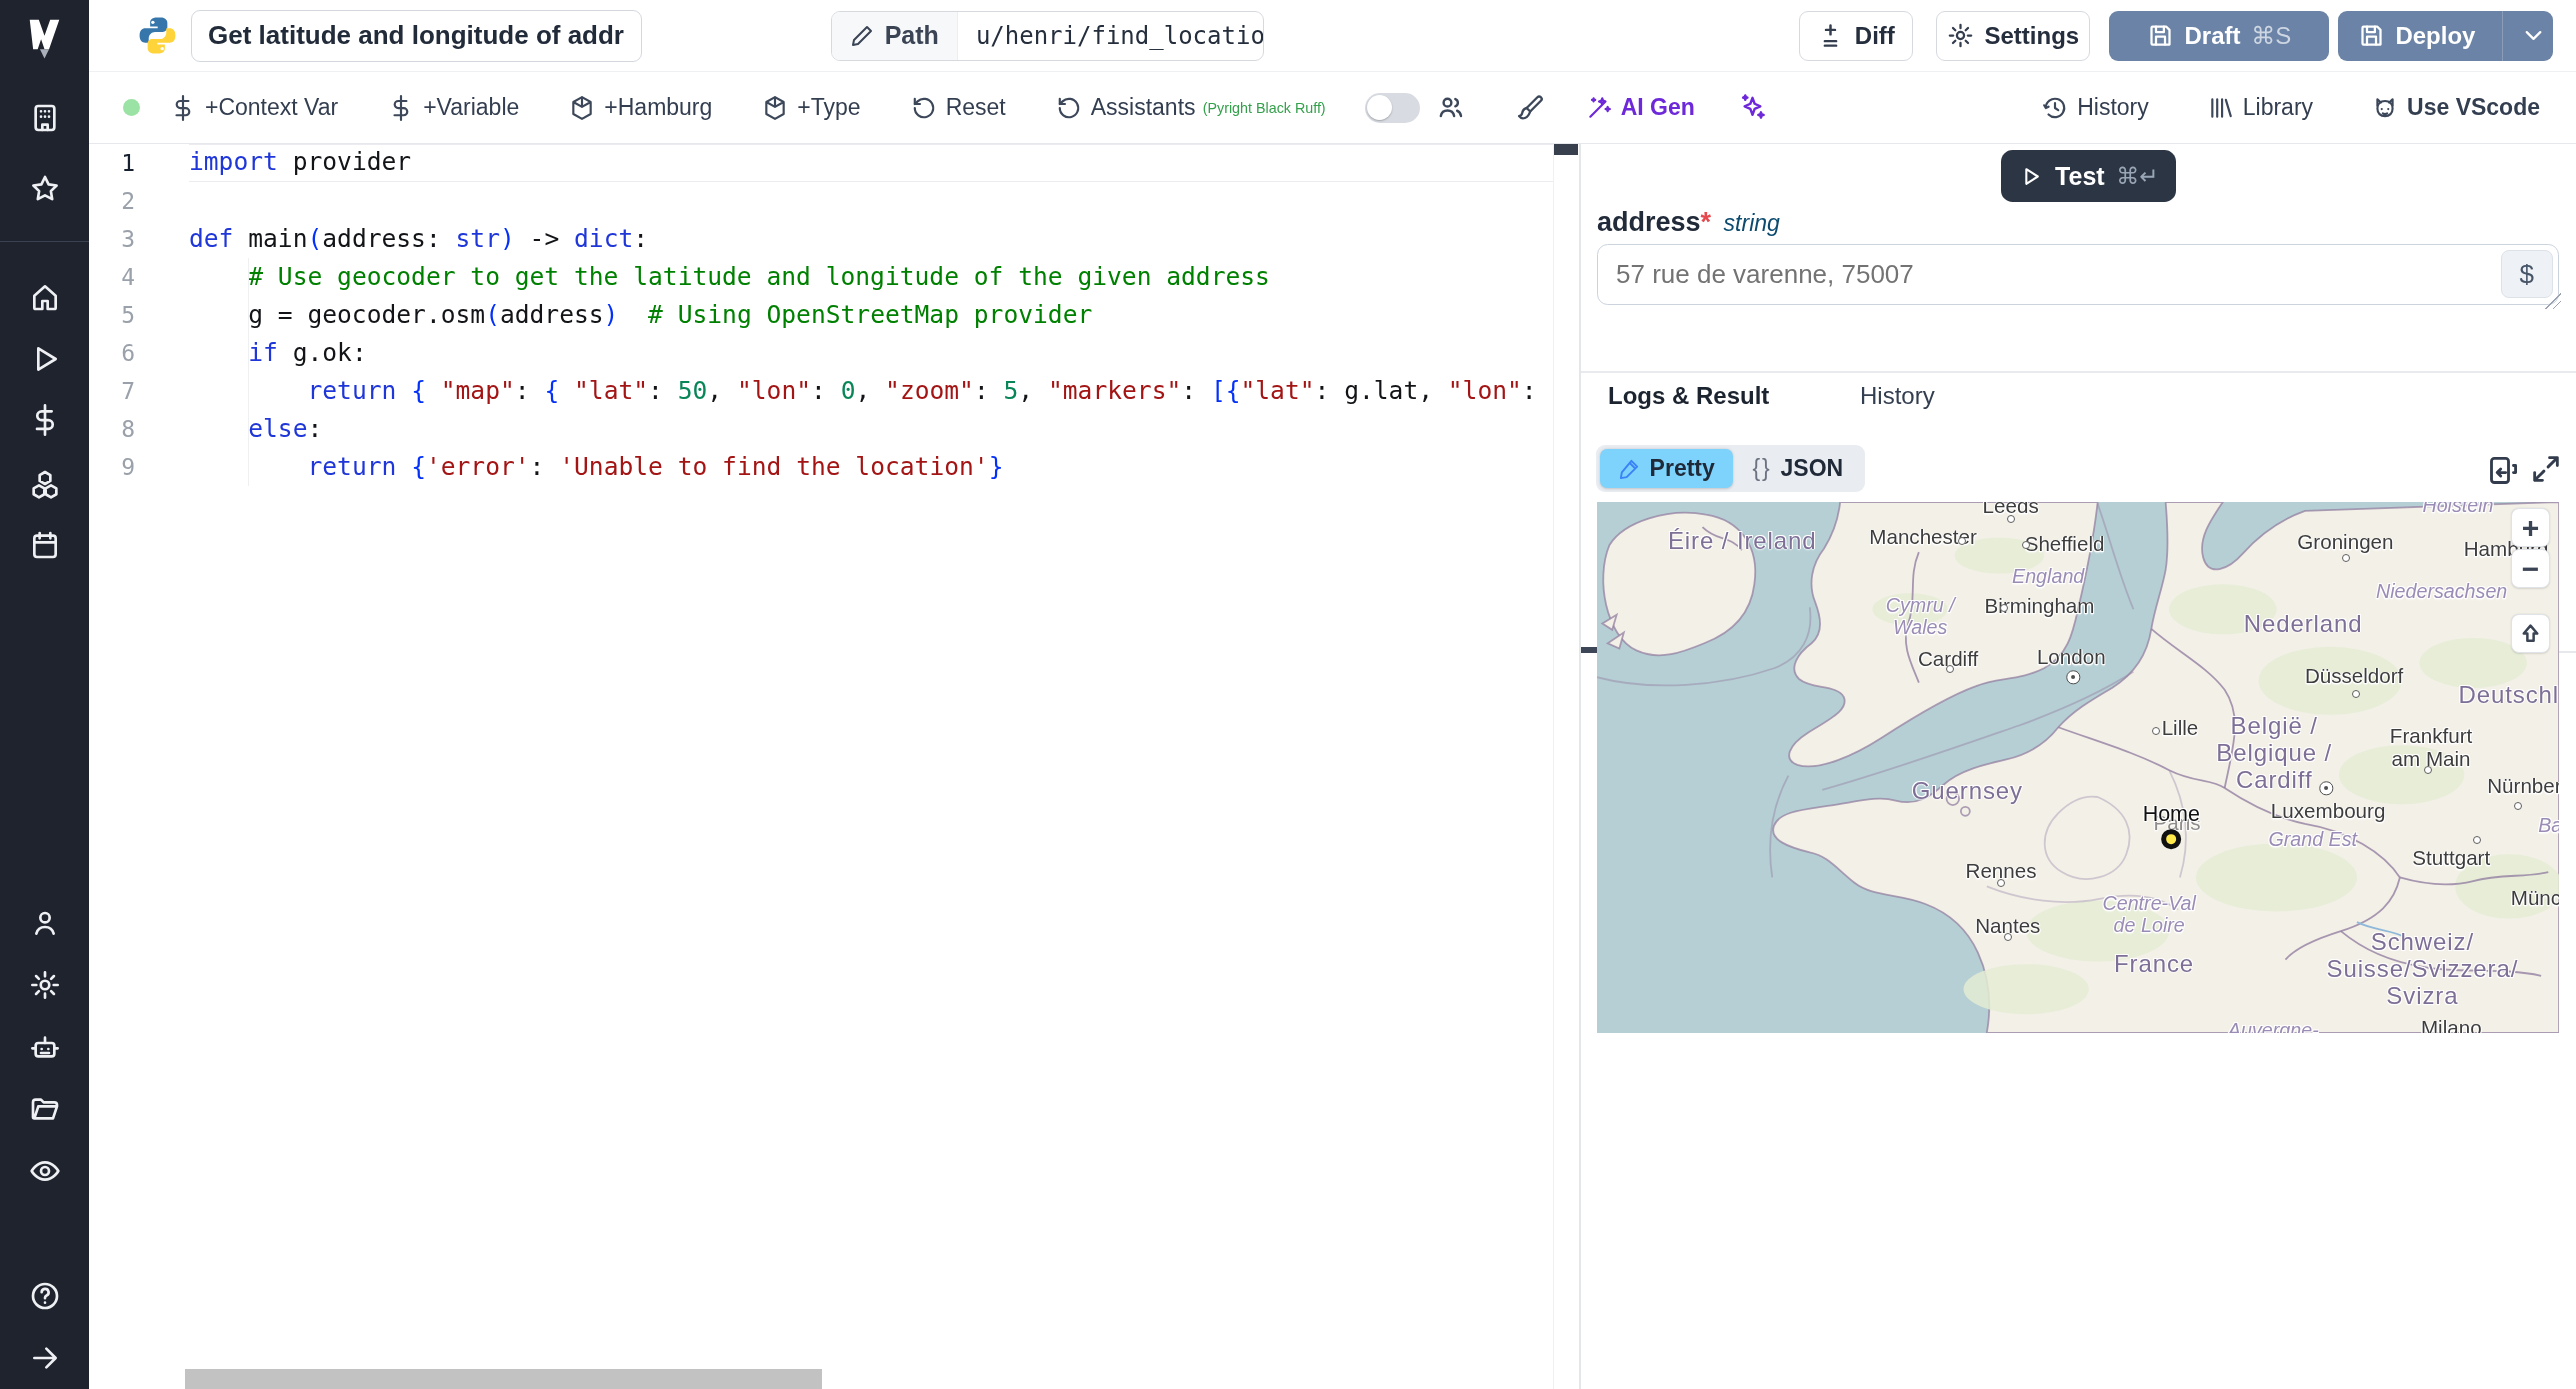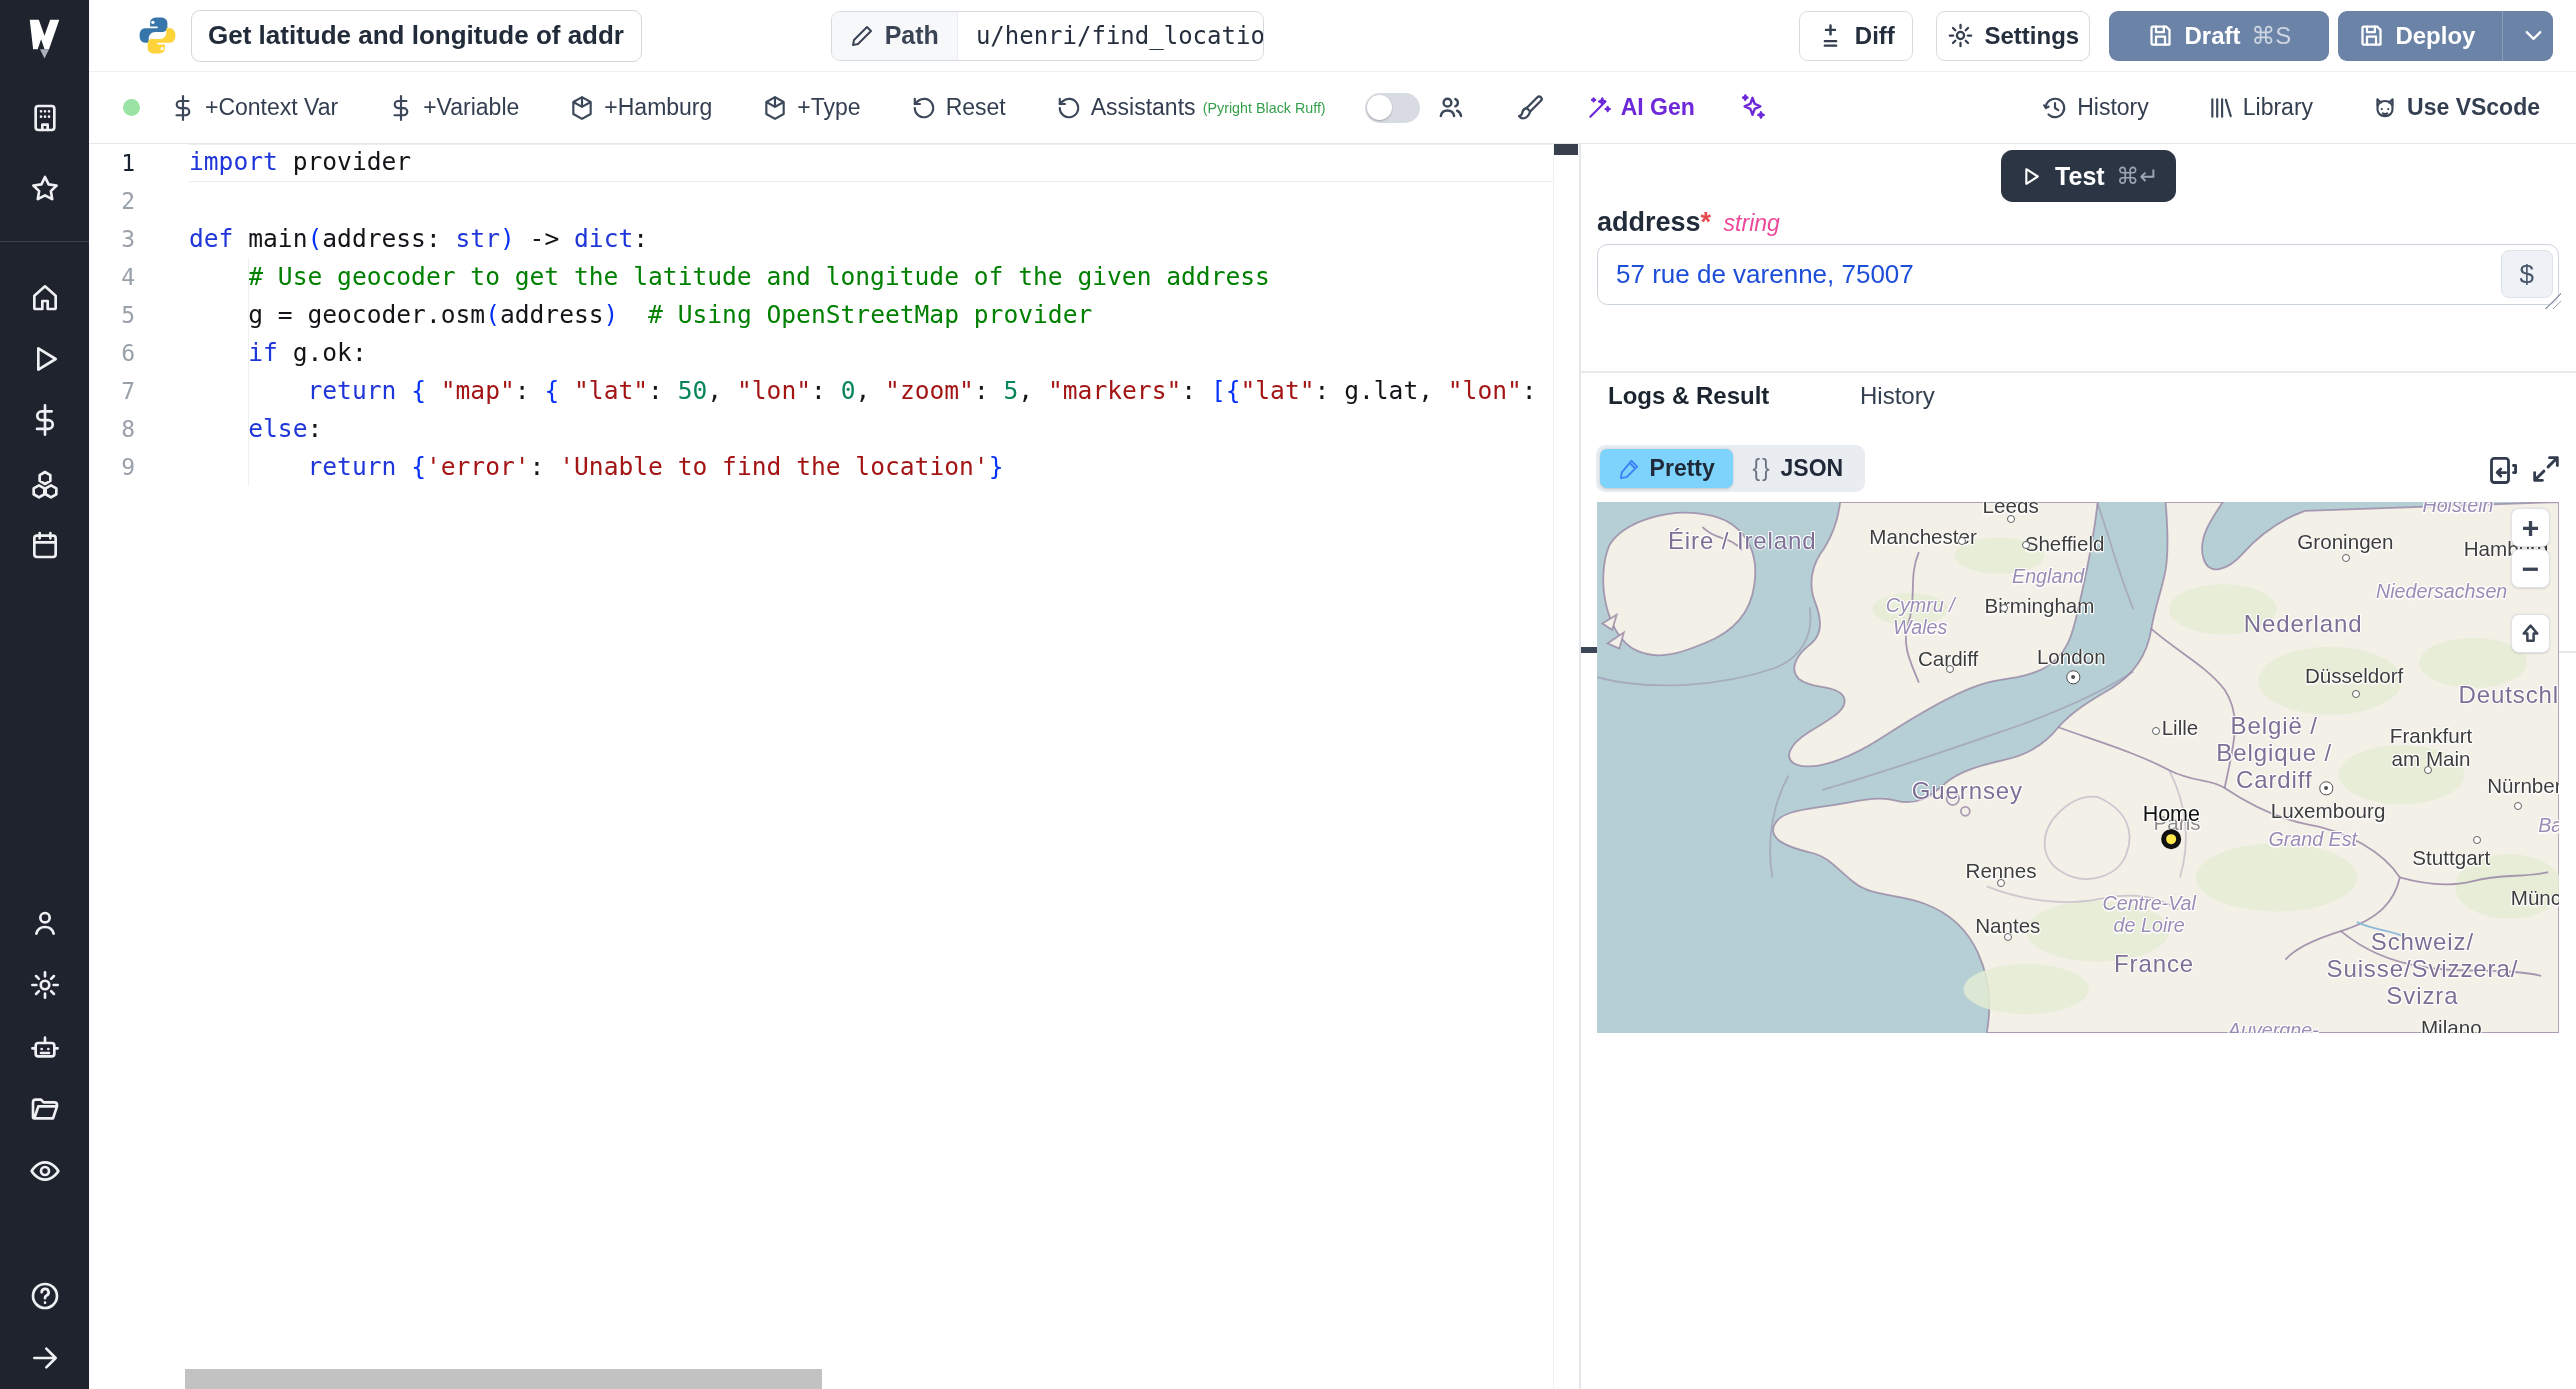--- a/index.html
+++ b/index.html
@@ -66,23 +66,23 @@
   .panel-divider{position:absolute;left:1579px;top:144px;width:2.7px;height:1246px;background:#e4e7ea;cursor:col-resize}
 
   
   .rpanel{position:absolute;left:1581px;top:144px;width:995px;height:1246px;background:#fff}
   .test-btn{position:absolute;left:420px;top:6.3px;width:175px;height:52px;background:#2b3543;border-radius:11.6px;display:flex;align-items:center;justify-content:center;gap:11.6px;color:#fff;font-size:25px;font-weight:700;cursor:pointer}
   .test-btn svg{width:25px;height:25px;stroke:#fff;fill:none;stroke-width:2;stroke-linejoin:round}
   .test-kbd{color:#9aa6b6;font-weight:400;font-size:23px}
   .arg-row{position:absolute;left:16px;top:63px;display:flex;align-items:baseline;gap:12.5px}
   .arg-name{font-size:27px;font-weight:700;color:#222b3a}
   .arg-req{color:#e5484d;font-size:27px;font-weight:700}
-  .arg-type{font-size:23px;font-style:italic;color:#ec4899}
+  .arg-type{font-size:23px;font-style:italic;color:#0c4a6e}
   .arg-input-wrap{position:absolute;left:16px;top:100px;width:962px;height:61px}
-  .arg-input{width:100%;height:100%;border:1.8px solid #cbd3dd;border-radius:10.7px;padding:0 72px 0 18px;font-size:26px;color:#1d4ed8;font-family:"Liberation Sans",sans-serif;outline:none}
+  .arg-input{width:100%;height:100%;border:1.8px solid #cbd3dd;border-radius:10.7px;padding:0 72px 0 18px;font-size:26px;color:#737373;font-family:"Liberation Sans",sans-serif;outline:none}
   .dollar-btn{position:absolute;right:6.3px;top:6.3px;width:52px;height:48px;background:#eef1f5;border:1.8px solid #dde2e9;border-radius:8px;font-size:26px;color:#475569;display:flex;align-items:center;justify-content:center;cursor:pointer}
   .resize-h{position:absolute;right:-1.8px;bottom:-3.6px;width:16px;height:16px;background:
     linear-gradient(135deg,transparent 0 50%,#9aa3af 50% 56%,transparent 56% 72%,#9aa3af 72% 78%,transparent 78%)}
   .rp-div{position:absolute;left:0;top:227px;width:100%;height:1.8px;background:#e8eaee}
   .tabs{position:absolute;left:0;top:229px;width:100%;height:49px}
   .tab{position:absolute;top:0;height:45px;display:flex;align-items:center;font-size:24px;cursor:pointer}
   .tab1{left:27px;color:#1c2430;font-weight:600}
   .tab2{left:279px;color:#333e50;font-weight:400}
   .tab-border{position:absolute;left:0;top:278px;width:100%;height:1.8px;background:#e6e8ec}
   .tab-underline{position:absolute;left:0;top:274px;width:259px;height:6.3px;background:#3c4656}

